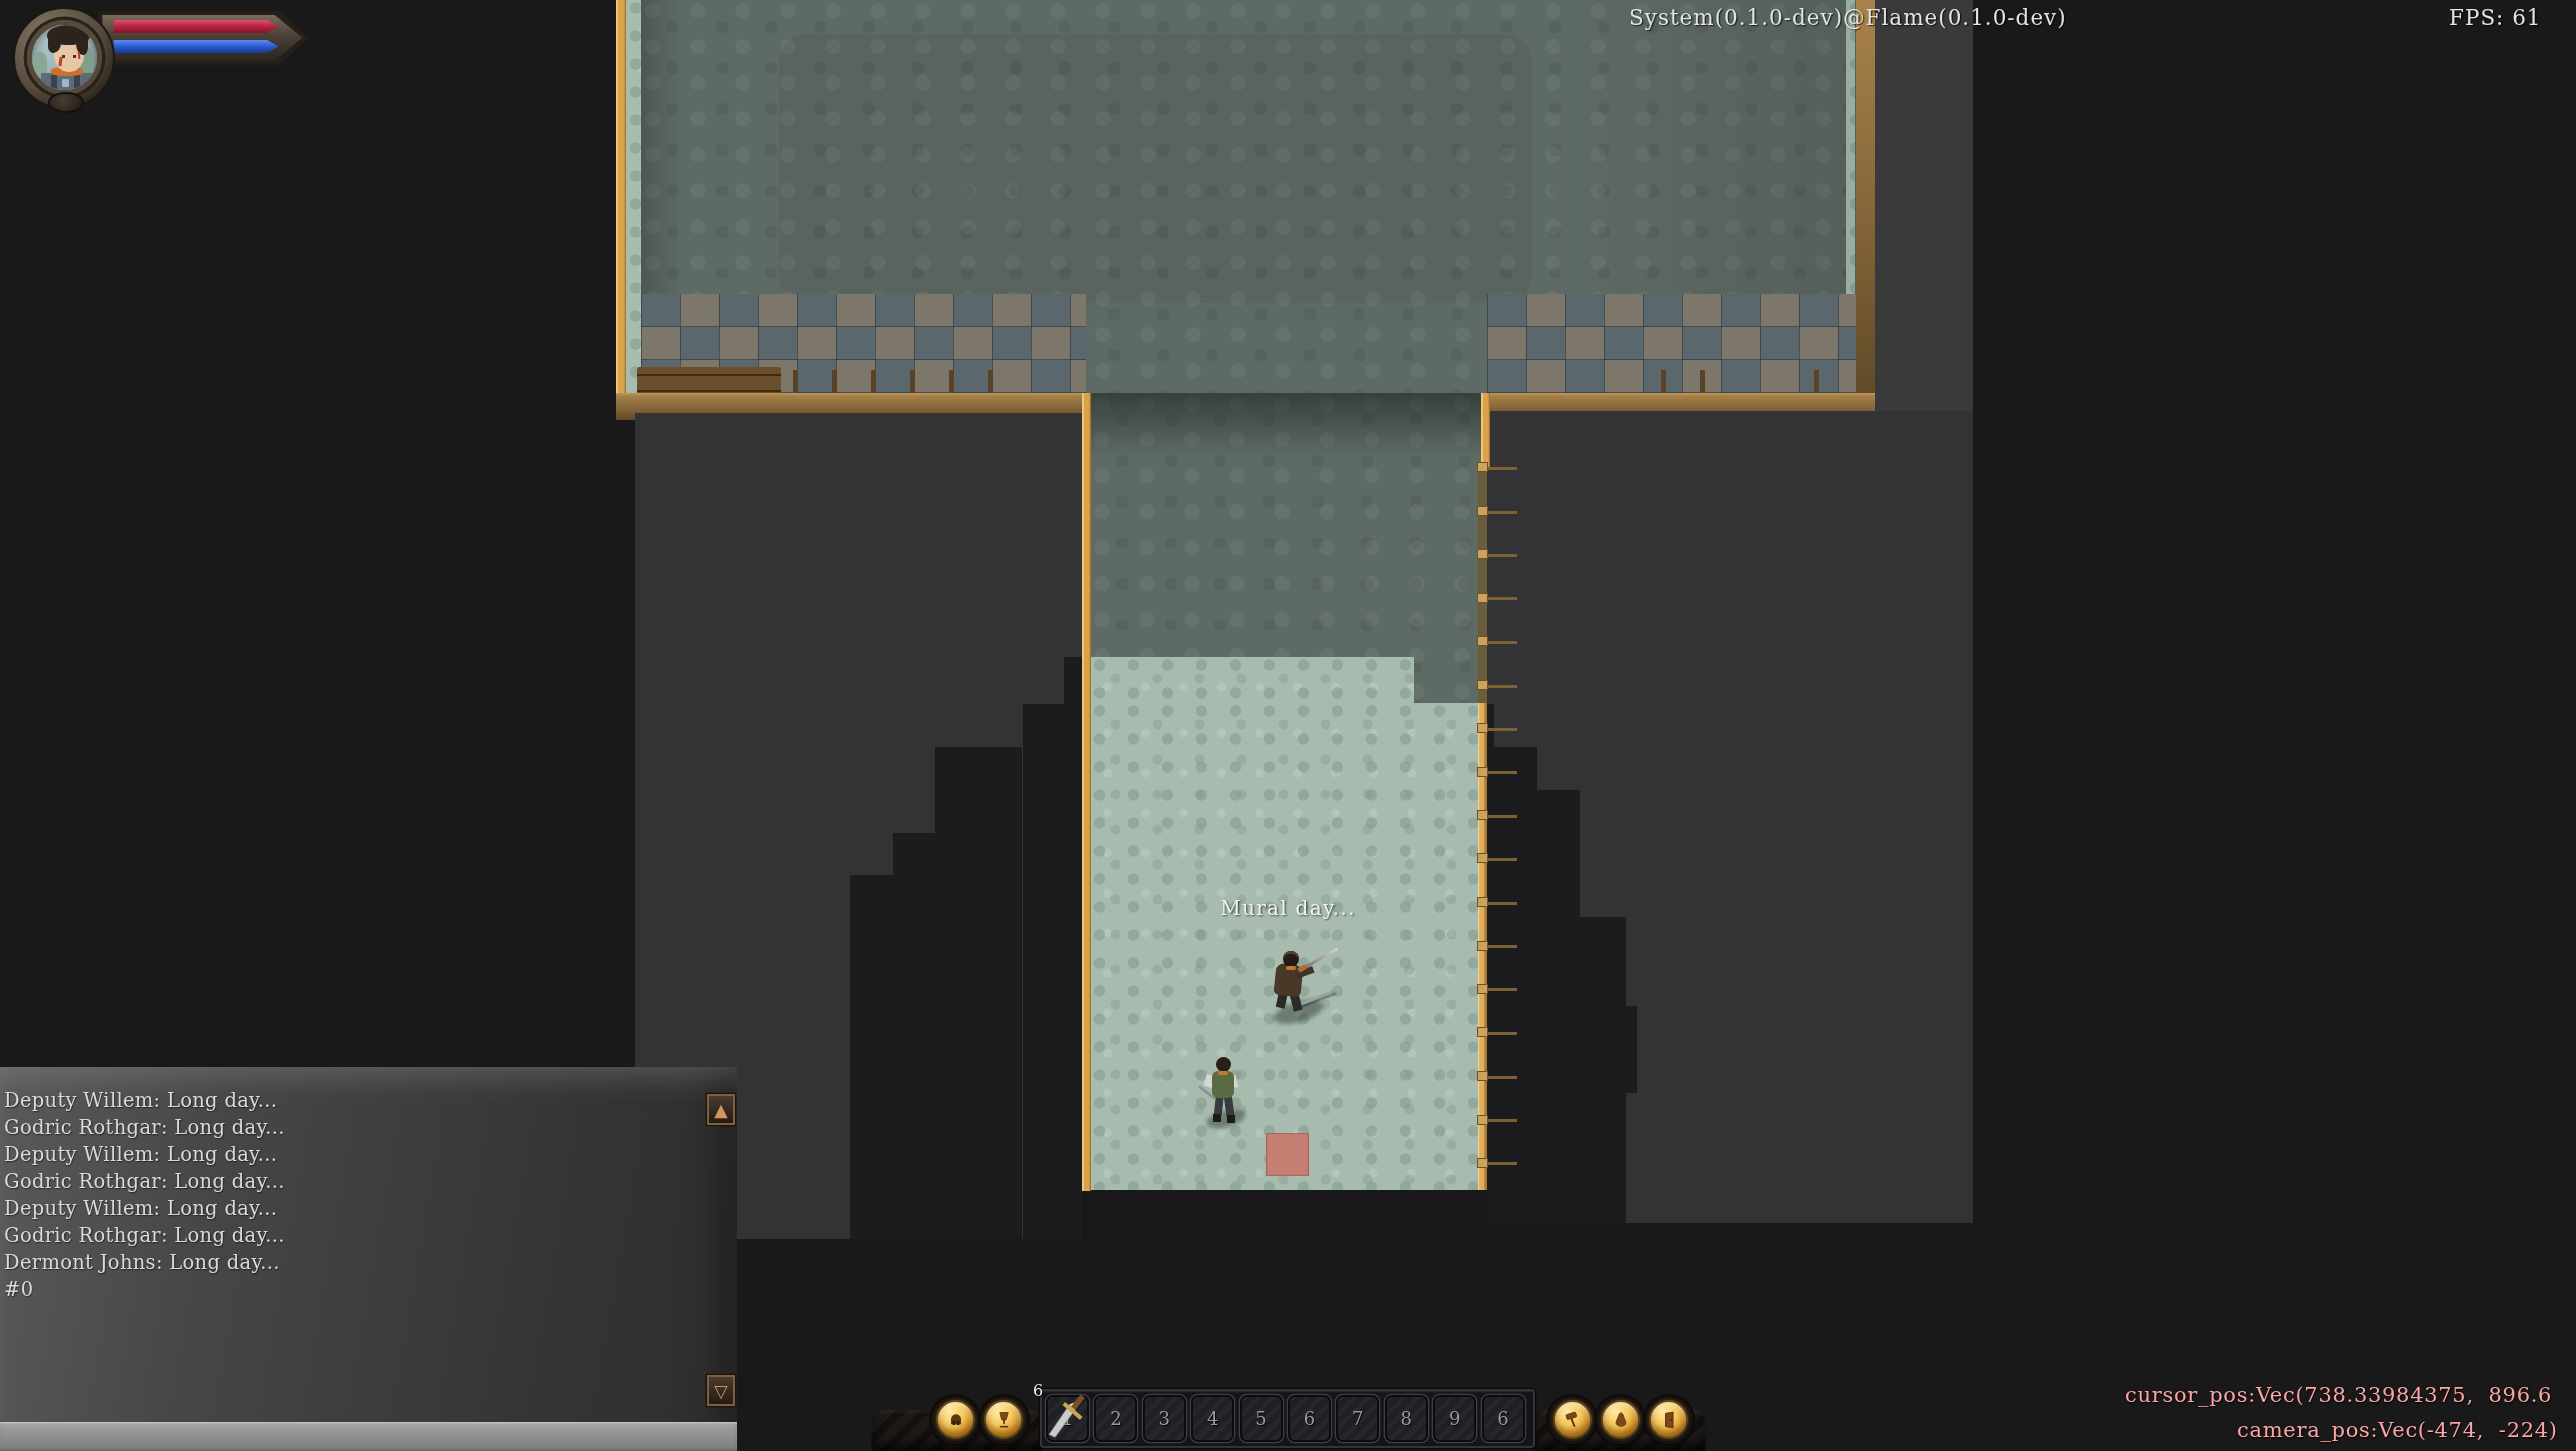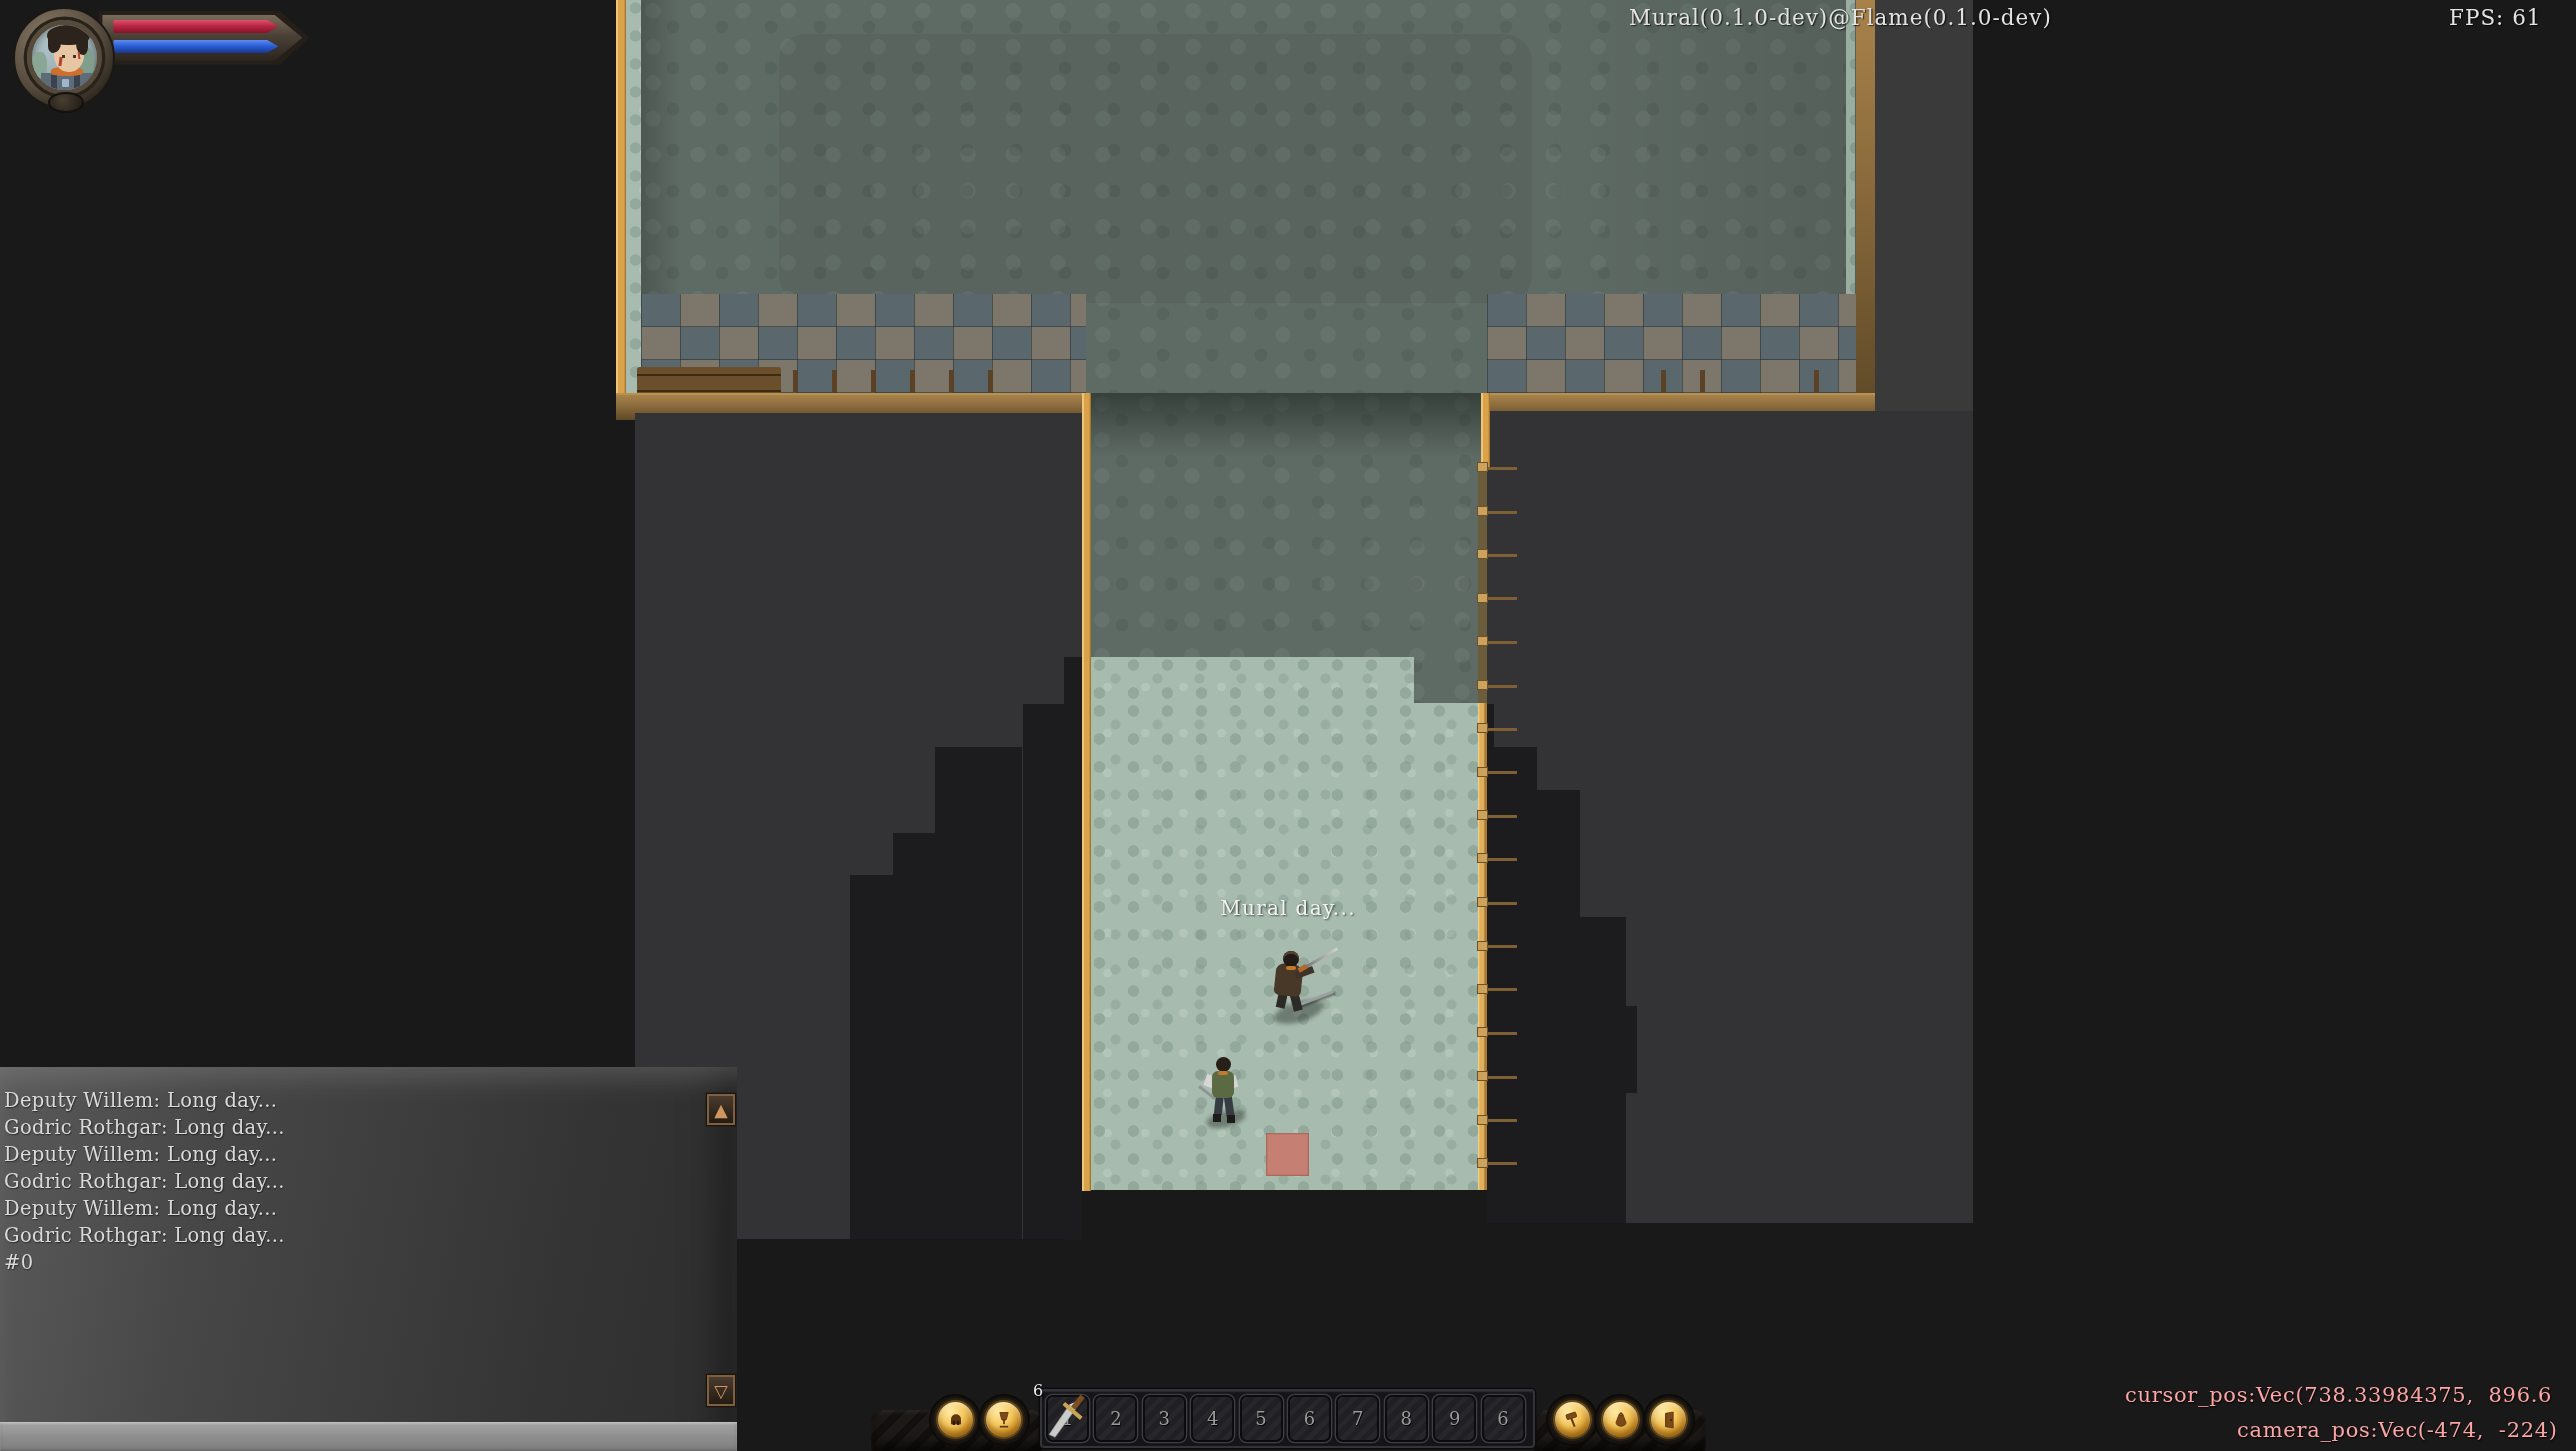--- a/index.html
+++ b/index.html
@@ -246,31 +246,32 @@
       <div class="sp" style="left:16px;top:10.8px;width:13.4px;height:17.5px;background:#2c241c;border-radius:0 0 60% 40%;"></div>
       <div class="sp" style="left:44px;top:9.4px;width:12px;height:20px;background:#2c241c;border-radius:0 0 40% 60%;"></div>
       <div class="sp" style="left:30px;top:30px;width:3.4px;height:2.7px;background:#4a3222;"></div>
       <div class="sp" style="left:41px;top:30px;width:3.4px;height:2.7px;background:#4a3222;"></div>
       <div class="sp" style="left:27px;top:32px;width:2.7px;height:9.4px;background:#b4432f;transform:rotate(8deg);"></div>
       <div class="sp" style="left:46px;top:27px;width:2px;height:6.7px;background:#b4432f;transform:rotate(-6deg);"></div>
     </div>
     <div class="abs p-knob"></div>
   </div>
 
-  <div class="abs gametext" style="left:1629px;top:5.4px;">Mural(0.1.0-dev)@Flame(0.1.0-dev)</div>
+  <div class="abs gametext" style="left:1629px;top:5.4px;">System(0.1.0-dev)@Flame(0.1.0-dev)</div>
   <div class="abs gametext" style="left:2449px;top:5.4px;">FPS: 61</div>
 
   <div class="abs chat">
     <div class="chat-messages">
         <div class="chat-line">Deputy Willem: Long day...</div>
         <div class="chat-line">Godric Rothgar: Long day...</div>
         <div class="chat-line">Deputy Willem: Long day...</div>
         <div class="chat-line">Godric Rothgar: Long day...</div>
         <div class="chat-line">Deputy Willem: Long day...</div>
         <div class="chat-line">Godric Rothgar: Long day...</div>
+        <div class="chat-line">Dermont Johns: Long day...</div>
         <div class="chat-line">#0</div>
       </div>
   </div>
   <div class="abs chat-btn" style="left:707px;top:1094px;">
     <span>▲</span>
   </div>
   <div class="abs chat-btn" style="left:707px;top:1375px;">
     <span>▽</span>
   </div>
   <div class="abs chat-input"></div>

